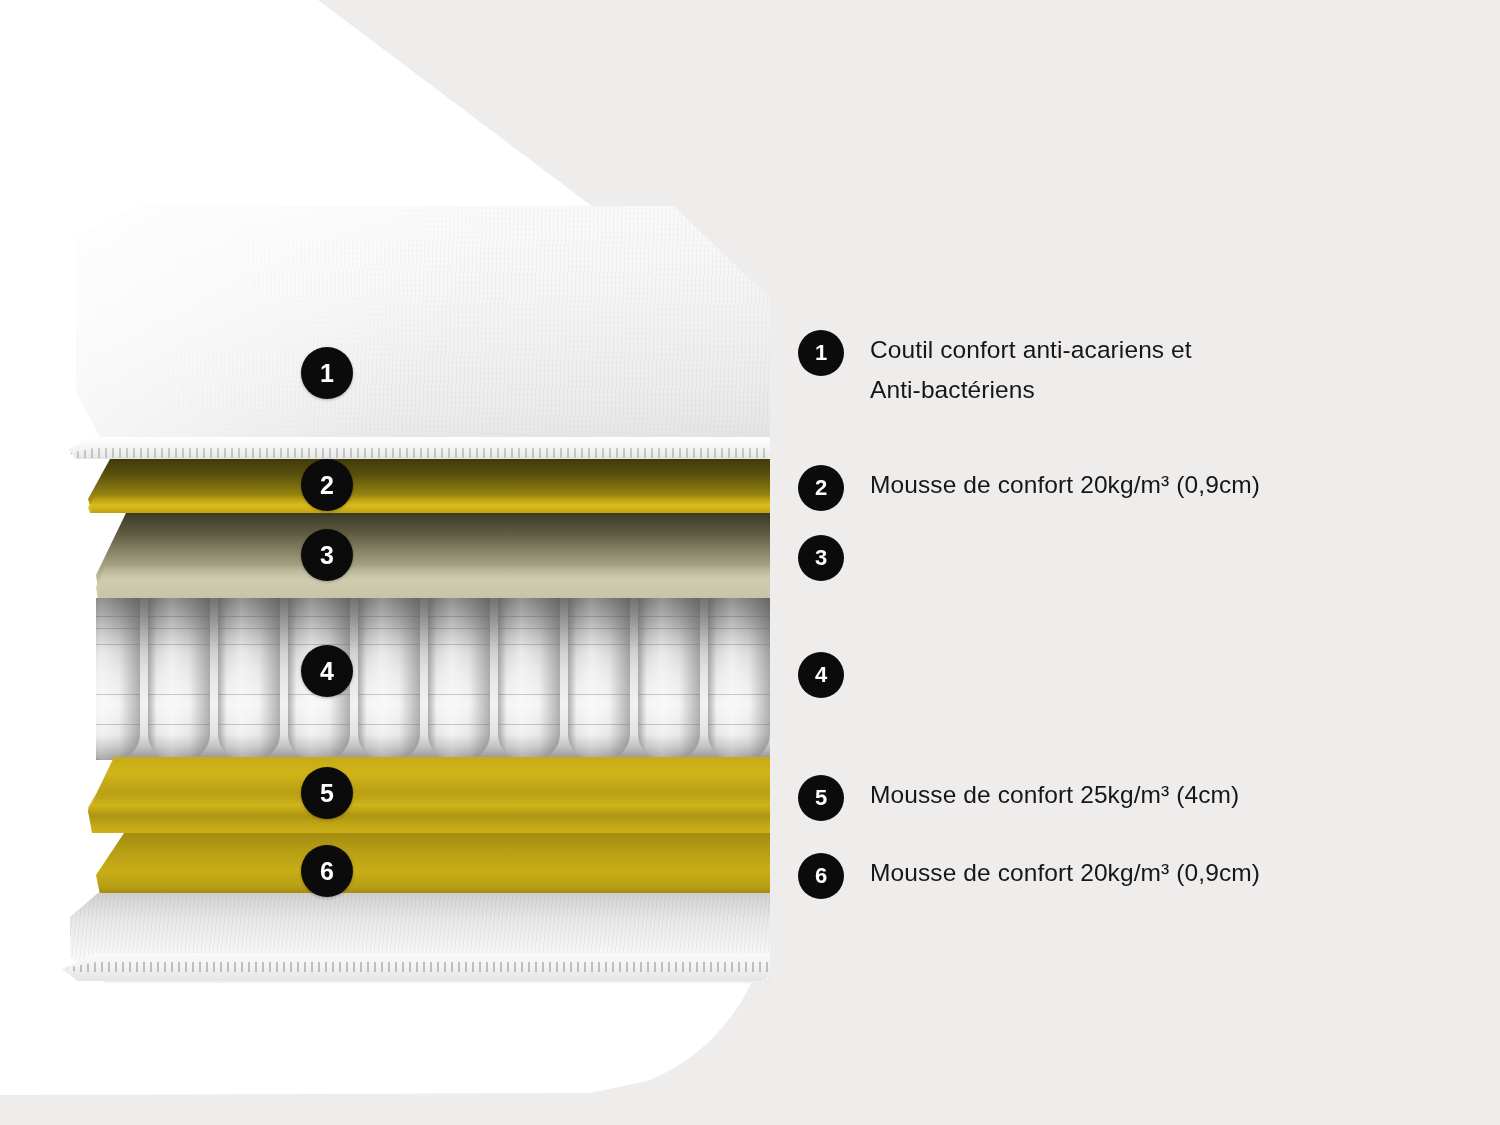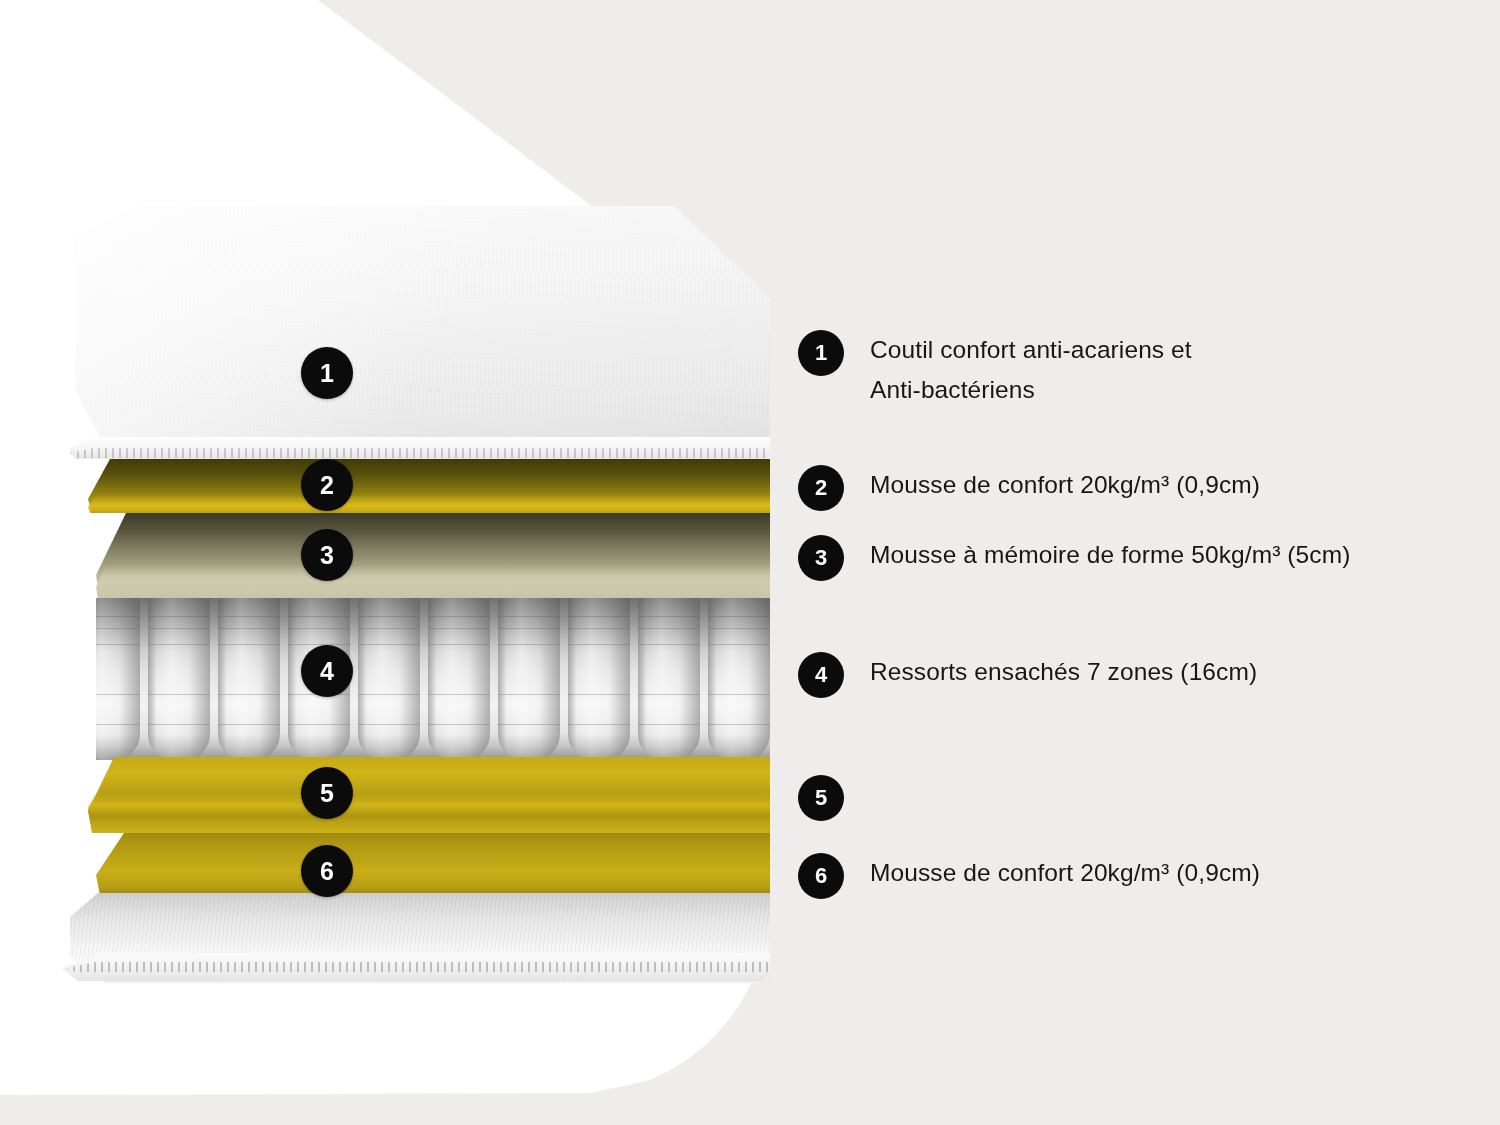--- a/index.html
+++ b/index.html
@@ -313,28 +313,27 @@
         <div class="badge-legend">1</div>
         <div class="legend-text">Coutil confort anti-acariens et
 Anti-bactériens</div>
       </div>
       <div class="legend-row" style="top: 135px;">
         <div class="badge-legend">2</div>
         <div class="legend-text">Mousse de confort 20kg/m³ (0,9cm)</div>
       </div>
       <div class="legend-row" style="top: 205px;">
         <div class="badge-legend">3</div>
-        <div class="legend-text">Mousse à mémoire de forme 50kg/m³ (5cm)</div>
       </div>
       <div class="legend-row" style="top: 322px;">
         <div class="badge-legend">4</div>
-        <div class="legend-text">Ressorts ensachés 7 zones (16cm)</div>
       </div>
       <div class="legend-row" style="top: 445px;">
         <div class="badge-legend">5</div>
+        <div class="legend-text">Mousse de confort 25kg/m³ (4cm)</div>
       </div>
       <div class="legend-row" style="top: 523px;">
         <div class="badge-legend">6</div>
         <div class="legend-text">Mousse de confort 20kg/m³ (0,9cm)</div>
       </div>
     </div>
 
 </div>
 
 </body></html>

